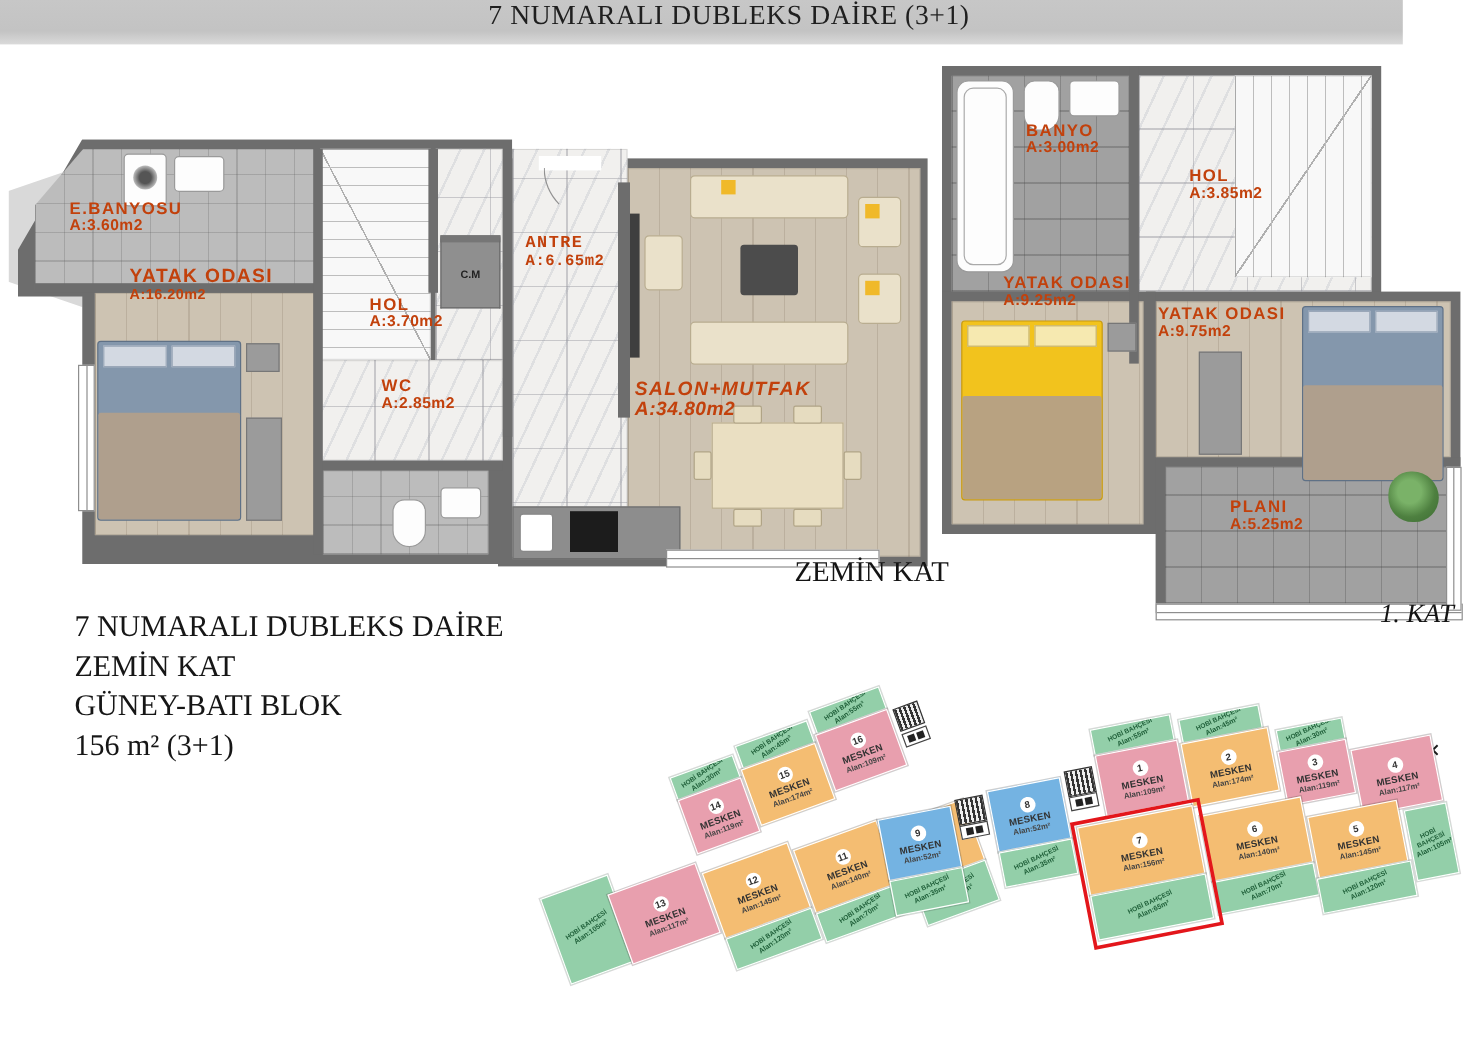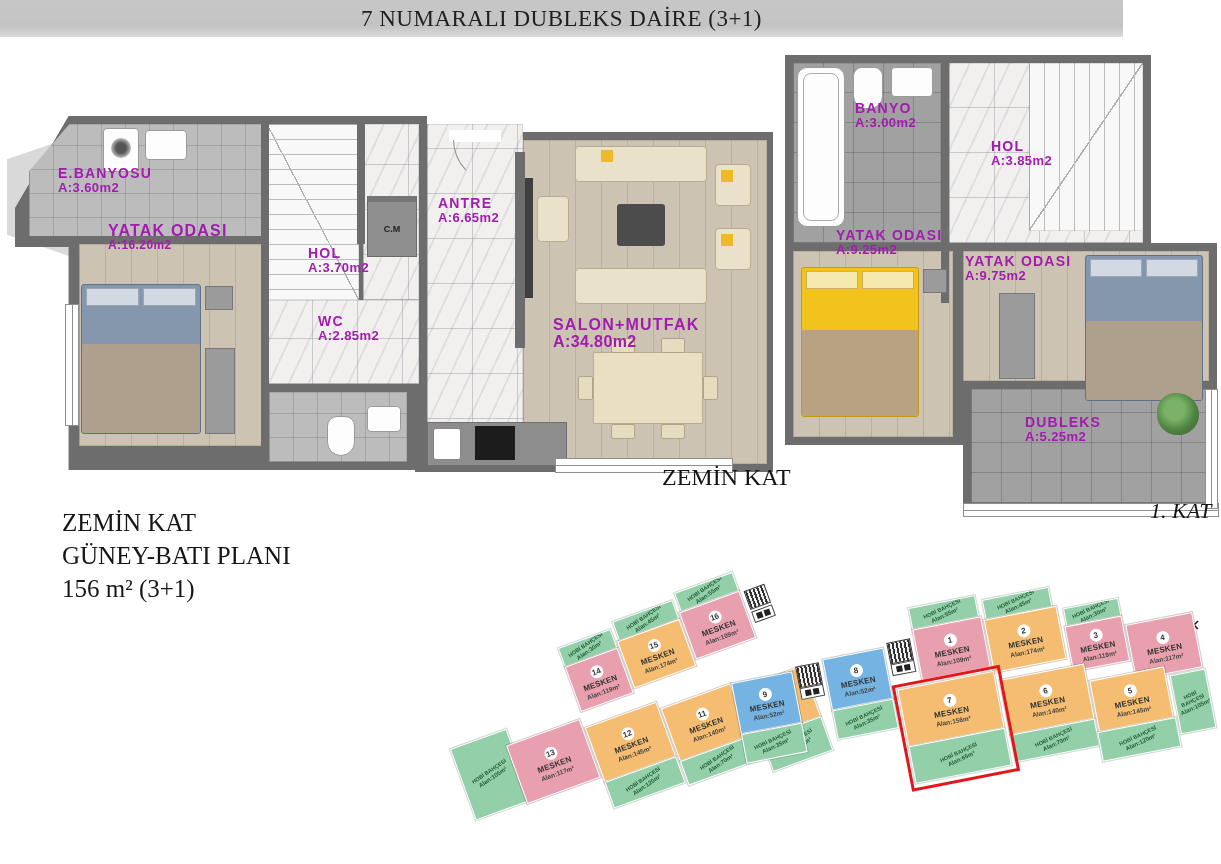--- a/index.html
+++ b/index.html
@@ -1,21 +1,21 @@
 <!DOCTYPE html>
 <html><head>
 <meta charset="utf-8">
 <style>
   html,body{margin:0;padding:0;background:#fff;}
   #canvas{position:relative;width:1221px;height:864px;background:#fff;overflow:hidden;
           font-family:"Liberation Sans",sans-serif;}
   
   #titlebar{position:absolute;left:0;top:0;width:1123px;height:37px;
     background:linear-gradient(#c7c7c7,#c3c3c3 70%,#dadada);
-    display:flex;align-items:center;justify-content:center;}
+    display:flex;justify-content:center;padding-left:46px;}
   #titlebar span{font-family:"Liberation Serif",serif;font-size:23px;color:#1f1f1f;letter-spacing:.5px;}
   
   .wall{position:absolute;background:#6d6d6d;z-index:1;}
   .floor{position:absolute;z-index:2;box-shadow:inset 0 0 0 1px rgba(0,0,0,.10);}
   .part{position:absolute;background:#6d6d6d;z-index:3;}
   .furn{position:absolute;z-index:4;}
   .marble{background-color:#f1f0ee;background-image:
     repeating-linear-gradient(0deg, rgba(150,150,158,.45) 0 1px, transparent 1px 45px),
     repeating-linear-gradient(90deg, rgba(150,150,158,.45) 0 1px, transparent 1px 45px),
     repeating-linear-gradient(115deg, rgba(188,192,200,.35) 0 2px, transparent 2px 18px);}
@@ -26,21 +26,21 @@
     repeating-linear-gradient(90deg, rgba(70,70,70,.30) 0 1px, transparent 1px 30px);}
   .tile-light{background-color:#bcbcbc;background-image:
     repeating-linear-gradient(0deg, rgba(90,90,90,.25) 0 1px, transparent 1px 24px),
     repeating-linear-gradient(90deg, rgba(90,90,90,.25) 0 1px, transparent 1px 24px);}
   .stairs{background:#f8f8f8;background-image:
     repeating-linear-gradient(180deg, #bdbdbd 0 1px, transparent 1px 15px),
     linear-gradient(to top right, transparent 49.5%, #b0b0b0 49.5% 50.3%, transparent 50.3%);}
   .stairsV{background:#f8f8f8;background-image:
     repeating-linear-gradient(90deg, #bdbdbd 0 1px, transparent 1px 15px),
     linear-gradient(to bottom right, transparent 49.5%, #b0b0b0 49.5% 50.3%, transparent 50.3%);}
-  .rlabel{position:absolute;z-index:6;color:#a21caf;font-weight:700;line-height:1.08;white-space:nowrap;}
+  .rlabel{position:absolute;z-index:6;color:#c2410c;font-weight:700;line-height:1.08;white-space:nowrap;}
   .rname{display:block;font-size:14px;letter-spacing:1.2px;}
   .rarea{display:block;font-size:13px;letter-spacing:.4px;}
   .caption{position:absolute;font-family:"Liberation Serif",serif;font-size:24px;color:#141414;z-index:7;}
   
   .bedB{background:#8497ac;border:1px solid #5f7186;border-radius:3px;}
   .bedY{background:#f2c31d;border:1px solid #c79a10;border-radius:3px;}
   .pil{position:absolute;top:3px;left:4px;right:4px;height:18px;display:flex;gap:4px;}
   .pil i{flex:1;background:#d3d9e2;border:1px solid #9aa7b8;}
   .pilY i{background:#f6e9b0;border:1px solid #c9b264;}
   .blk{position:absolute;left:0;right:0;bottom:0;height:60%;background:#b3a08a;border-radius:2px;opacity:.92;}
@@ -182,25 +182,25 @@
       <span class="rarea" style="font-size:12px;">A:16.20m2</span>
     </div>
     <div class="rlabel" style="left:293px;top:138px;">
       <span class="rname">HOL</span>
       <span class="rarea">A:3.70m2</span>
     </div>
     <div class="rlabel" style="left:303px;top:206px;">
       <span class="rname">WC</span>
       <span class="rarea">A:2.85m2</span>
     </div>
-    <div class="rlabel" style="left:423px;top:88px;">
+    <div class="rlabel" style="left:423px;top:88px;font-family:Liberation Mono, monospace;">
       <span class="rname">ANTRE</span>
       <span class="rarea">A:6.65m2</span>
     </div>
-    <div class="rlabel" style="left:538px;top:208px;">
+    <div class="rlabel" style="left:514px;top:208px;font-style:italic;">
       <span class="rname" style="font-size:16px;">SALON+MUTFAK</span>
       <span class="rarea" style="font-size:16px;">A:34.80m2</span>
     </div>
   </section>
   <div class="caption" style="left:662px;top:464px;">ZEMİN KAT</div>
 
   <section id="fplan" style="position:absolute;left:785px;top:55px;width:432px;height:475px;">
 
     <div class="wall" style="left:0;top:0;width:366px;height:248px;"></div>
     <div class="wall" style="left:0;top:188px;width:432px;height:202px;"></div>
@@ -254,29 +254,30 @@
     </div>
     <div class="rlabel" style="left:51px;top:173px;">
       <span class="rname">YATAK ODASI</span>
       <span class="rarea">A:9.25m2</span>
     </div>
     <div class="rlabel" style="left:180px;top:199px;">
       <span class="rname">YATAK ODASI</span>
       <span class="rarea">A:9.75m2</span>
     </div>
     <div class="rlabel" style="left:240px;top:360px;">
-      <span class="rname">DUBLEKS</span>
+      <span class="rname">PLANI</span>
       <span class="rarea">A:5.25m2</span>
     </div>
   </section>
   <div class="caption" style="left:1150px;top:498px;font-size:22px;font-style:italic;">1. KAT</div>
 
   <section id="info">
+    <div>7 NUMARALI DUBLEKS DAİRE</div>
     <div>ZEMİN KAT</div>
-    <div>GÜNEY-BATI PLANI</div>
+    <div>GÜNEY-BATI BLOK</div>
     <div>156 m² (3+1)</div>
   </section>
 
   <section id="siteplan" style="position:absolute;left:440px;top:560px;width:781px;height:304px;">
 
     <div class="wing" style="left:12px;top:56px;width:356px;height:215px;transform:rotate(-20deg);">
       <div class="garden" style="left:0;top:70px;width:58px;height:74px;">
         <div class="ginner">
             <span class="glab">HOBİ BAHÇESİ</span>
             <span class="garea">Alan:105m²</span>

